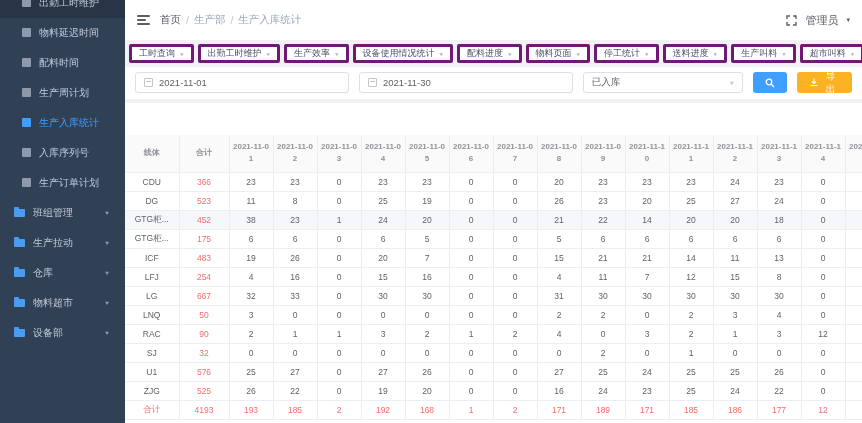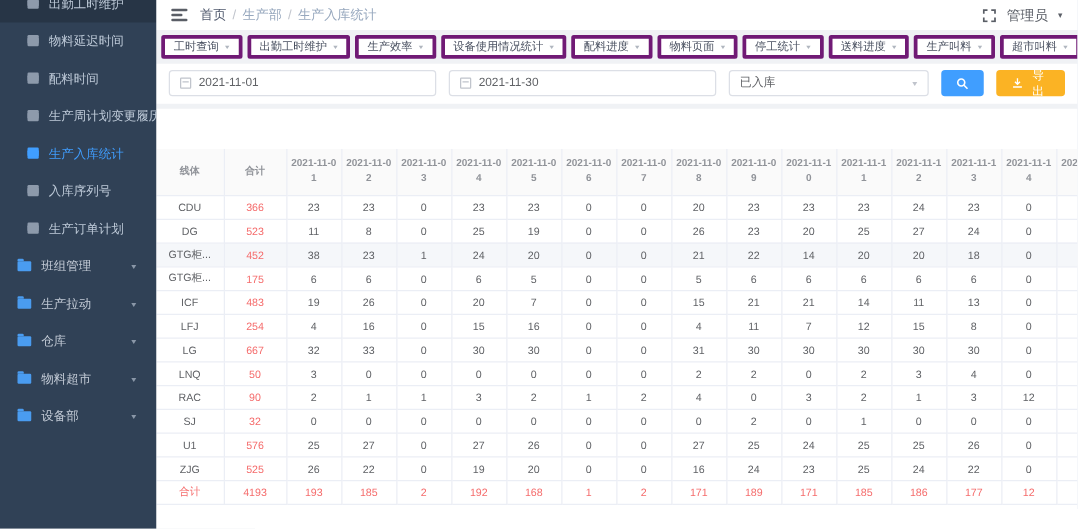--- a/index.html
+++ b/index.html
@@ -23,21 +23,21 @@
   .side-item.active .mini-icon { background:#409eff; box-shadow:0 -2px 0 #409eff; }
   .side-section { height:30px; display:flex; align-items:center; gap:8px; padding:0 16px 0 14px;
     color:#c3cbd6; font-size:10px; white-space:nowrap; cursor:pointer; }
   .folder-icon { width:11px; height:8px; background:#4a9cf0; border-radius:1px; position:relative; flex:0 0 11px; }
   .folder-icon:before { content:""; position:absolute; top:-2px; left:0; width:5px; height:2px; background:#4a9cf0; border-radius:1px 1px 0 0; }
   .chevron { margin-left:auto; color:#8a97a8; font-size:8px; transform:scaleY(.8); }
 
   
   .main { flex:1; display:flex; flex-direction:column; min-width:0; background:#f0f2f5; }
 
-  .topbar { height:24px; background:#fff; display:flex; align-items:center; padding:0 12px; gap:10px; }
+  .topbar { height:40px; background:#fff; display:flex; align-items:center; padding:0 12px; gap:10px; }
   .collapse-icon { width:13px; height:10px; position:relative; cursor:pointer; }
   .collapse-icon i { display:block; height:2px; background:#5a5e66; margin-bottom:2px; border-radius:1px; }
   .collapse-icon i:nth-child(2){ width:9px; }
   .breadcrumb { font-size:10.5px; color:#515a6e; display:flex; gap:5px; align-items:center; }
   .breadcrumb .sep { color:#c0c4cc; }
   .breadcrumb .lite { color:#97a8be; }
   .topbar-right { margin-left:auto; display:flex; align-items:center; gap:8px; }
   .fs-icon { width:11px; height:11px; position:relative; cursor:pointer; }
   .fs-icon svg { display:block; }
   .user-name { font-size:11px; color:#5a5e66; cursor:pointer; }
@@ -93,21 +93,21 @@
         <div class="side-item">
           <span class="mini-icon"></span>
           <span>物料延迟时间</span>
         </div>
         <div class="side-item">
           <span class="mini-icon"></span>
           <span>配料时间</span>
         </div>
         <div class="side-item">
           <span class="mini-icon"></span>
-          <span>生产周计划变更履历</span>
+          <span>生产周计划</span>
         </div>
         <div class="side-item active">
           <span class="mini-icon"></span>
           <span>生产入库统计</span>
         </div>
         <div class="side-item">
           <span class="mini-icon"></span>
           <span>入库序列号</span>
         </div>
         <div class="side-item">

